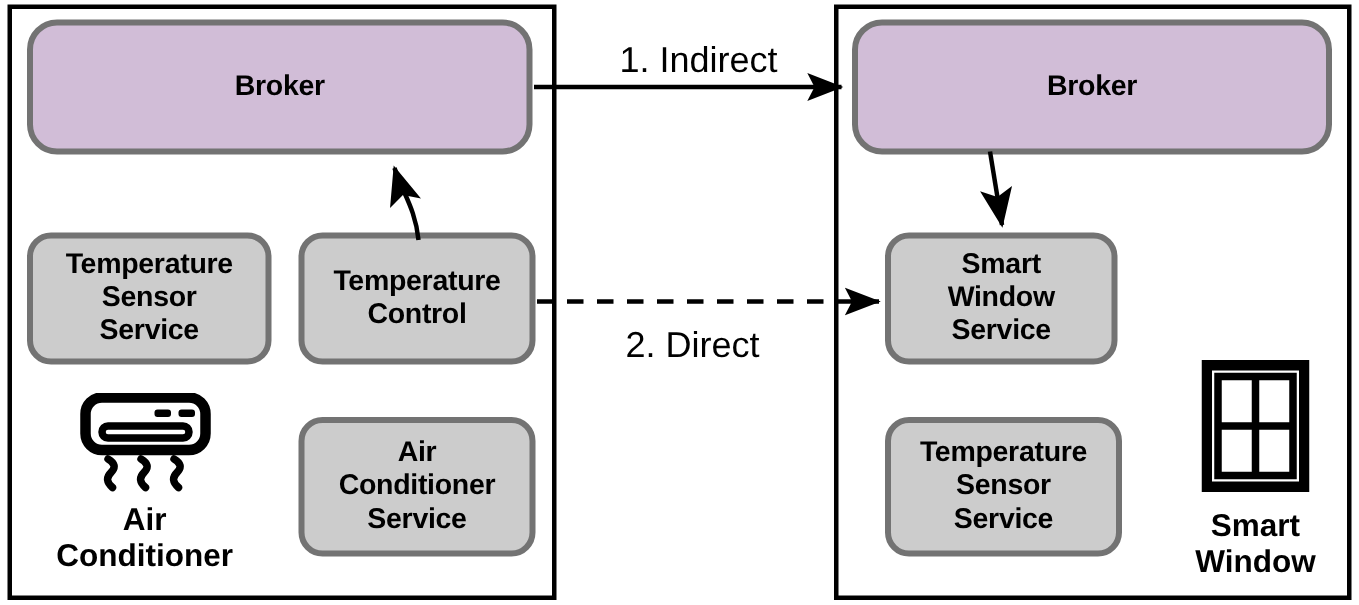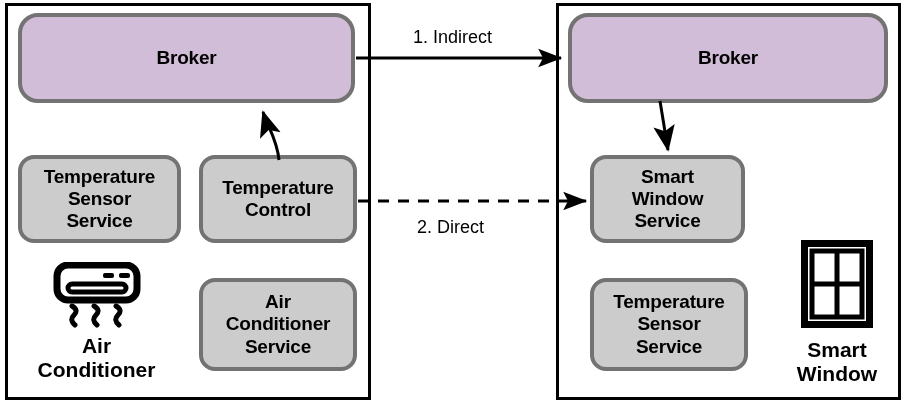--- a/index.html
+++ b/index.html
@@ -82,21 +82,21 @@
     line-height: 1.12;
     margin-top: 4px;
     white-space: pre-line;
   }
   #device-ac .device-label { margin-top: 2px; }
   #device-window .device-label { margin-top: 6px; }
 
   
   .edge-label {
     position: absolute;
-    font-size: 18px;
+    font-size: 24px;
     font-weight: normal;
     color: #000000;
     white-space: nowrap;
   }
   #label-indirect { left: 413px; top: 27px; }
   #label-direct   { left: 417px; top: 170px; margin-top: 47px; }
 
   
   #edges {
     position: absolute;

